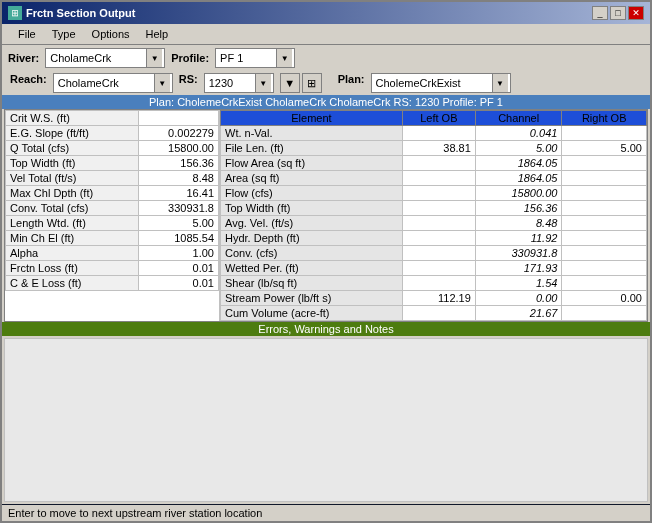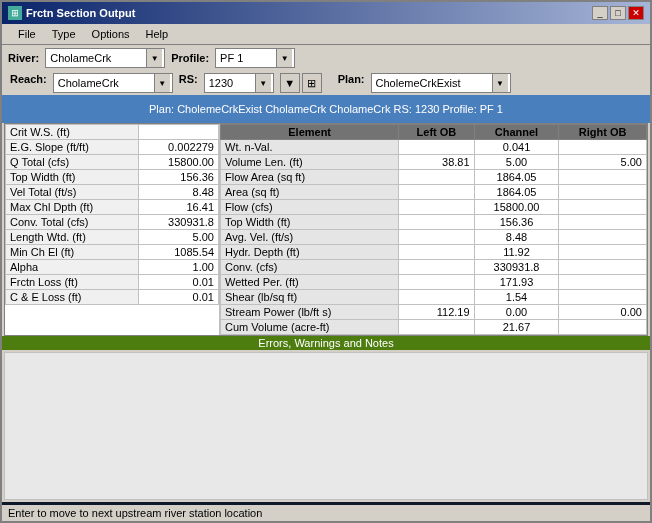--- a/index.html
+++ b/index.html
@@ -147,58 +147,58 @@
     .plan-label {
       font-size: 11px;
       font-weight: bold;
       margin-left: 10px;
     }
 
     .info-bar {
       background: #4a7fbd;
       color: white;
       text-align: center;
-      padding: 8px 4px;
+      padding: 1px 4px;
       font-size: 11px;
       flex-shrink: 0;
     }
 
     table {
       width: 100%;
       border-collapse: collapse;
       font-size: 11px;
     }
 
     td, th {
       border: 1px solid #c0c0c0;
       padding: 1px 4px;
       white-space: nowrap;
     }
 
     .col-header {
-      background: #737373;
-      font-weight: bold;
+      background: #1d4ed8;
+      font-weight: normal;
       text-align: center;
       font-size: 11px;
       border: 1px solid #808080;
     }
 
     .left-label {
       background: #f0f0f0;
       color: #000;
     }
 
     .left-value {
       text-align: right;
       background: white;
     }
 
     .right-element { background: #e5e5e5; }
     .right-leftob { text-align: right; }
-    .right-channel { text-align: center; }
+    .right-channel { text-align: right; font-style: italic; }
     .right-rightob { text-align: right; }
 
     .errors-bar {
       background: #4d7c0f;
       color: white;
       text-align: center;
       padding: 1px 4px;
       font-size: 11px;
       flex-shrink: 0;
     }
@@ -206,21 +206,21 @@
     .chart-area {
       flex: 1;
       background: #e8e8e8;
       border: 1px solid #c0c0c0;
       margin: 2px;
       min-height: 80px;
     }
 
     .status-bar {
       background: #d4d0c8;
-      border-top: 3px solid #0f172a;
+      border-top: 1px solid #0f172a;
       padding: 2px 6px;
       font-size: 11px;
       flex-shrink: 0;
     }
 
     .tables-section {
       display: flex;
       background: white;
       border: 1px solid #808080;
       margin: 0 2px;
@@ -366,21 +366,21 @@
           </tr>
         </thead>
         <tbody id="right-tbody">
         <tr>
               <td class="right-element">Wt. n-Val.</td>
               <td class="right-leftob"></td>
               <td class="right-channel">0.041</td>
               <td class="right-rightob"></td>
             </tr>
             <tr>
-              <td class="right-element">Volume Len. (ft)</td>
+              <td class="right-element">File Len. (ft)</td>
               <td class="right-leftob">38.81</td>
               <td class="right-channel">5.00</td>
               <td class="right-rightob">5.00</td>
             </tr>
             <tr>
               <td class="right-element">Flow Area (sq ft)</td>
               <td class="right-leftob"></td>
               <td class="right-channel">1864.05</td>
               <td class="right-rightob"></td>
             </tr>

